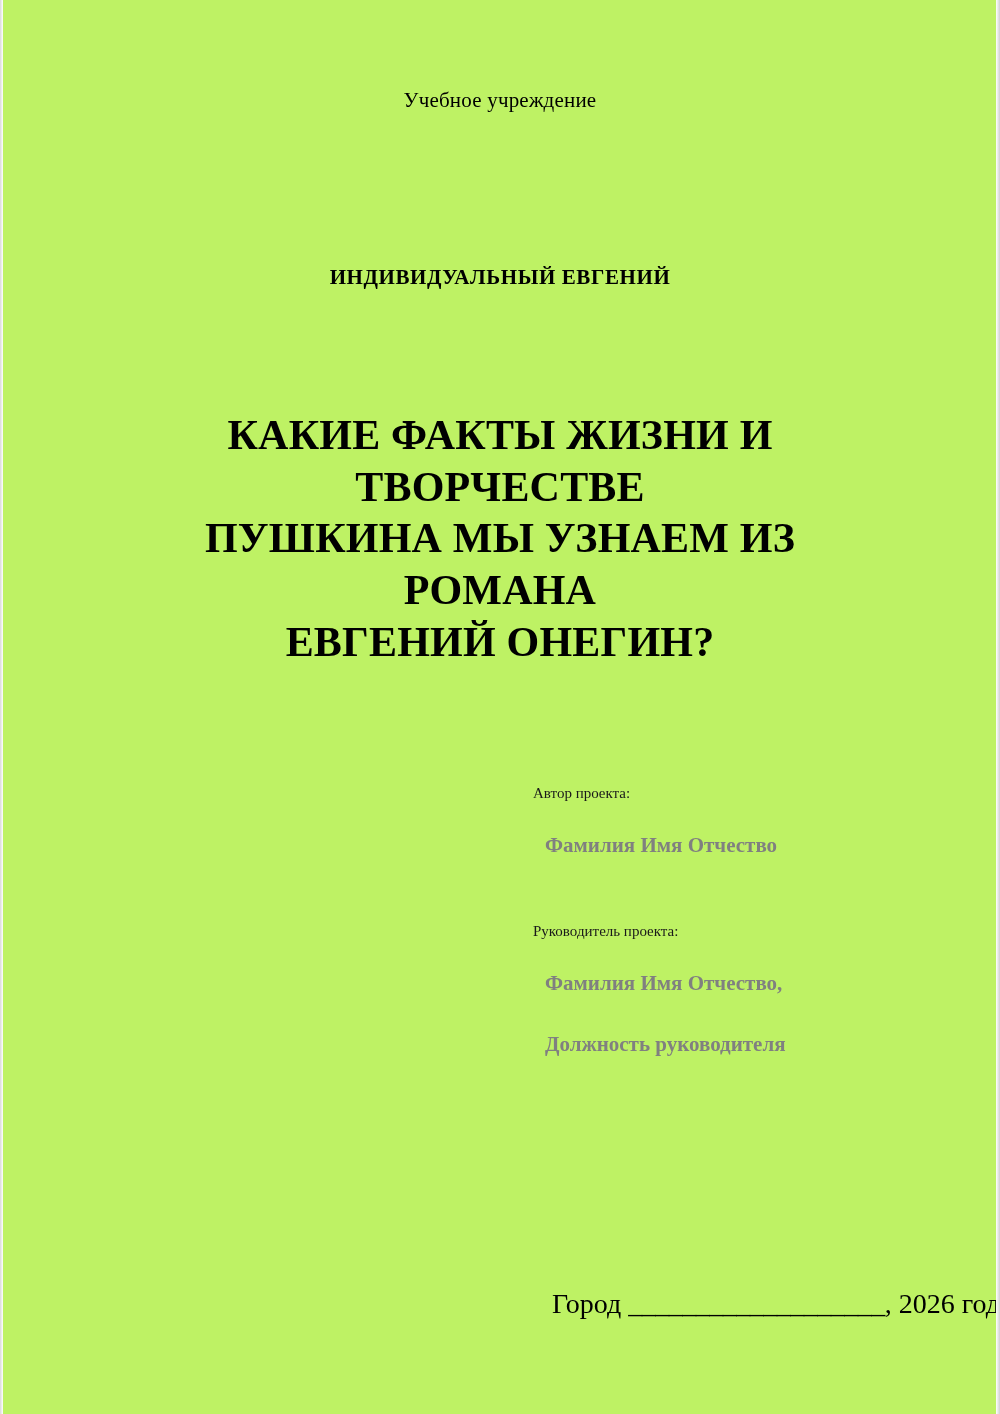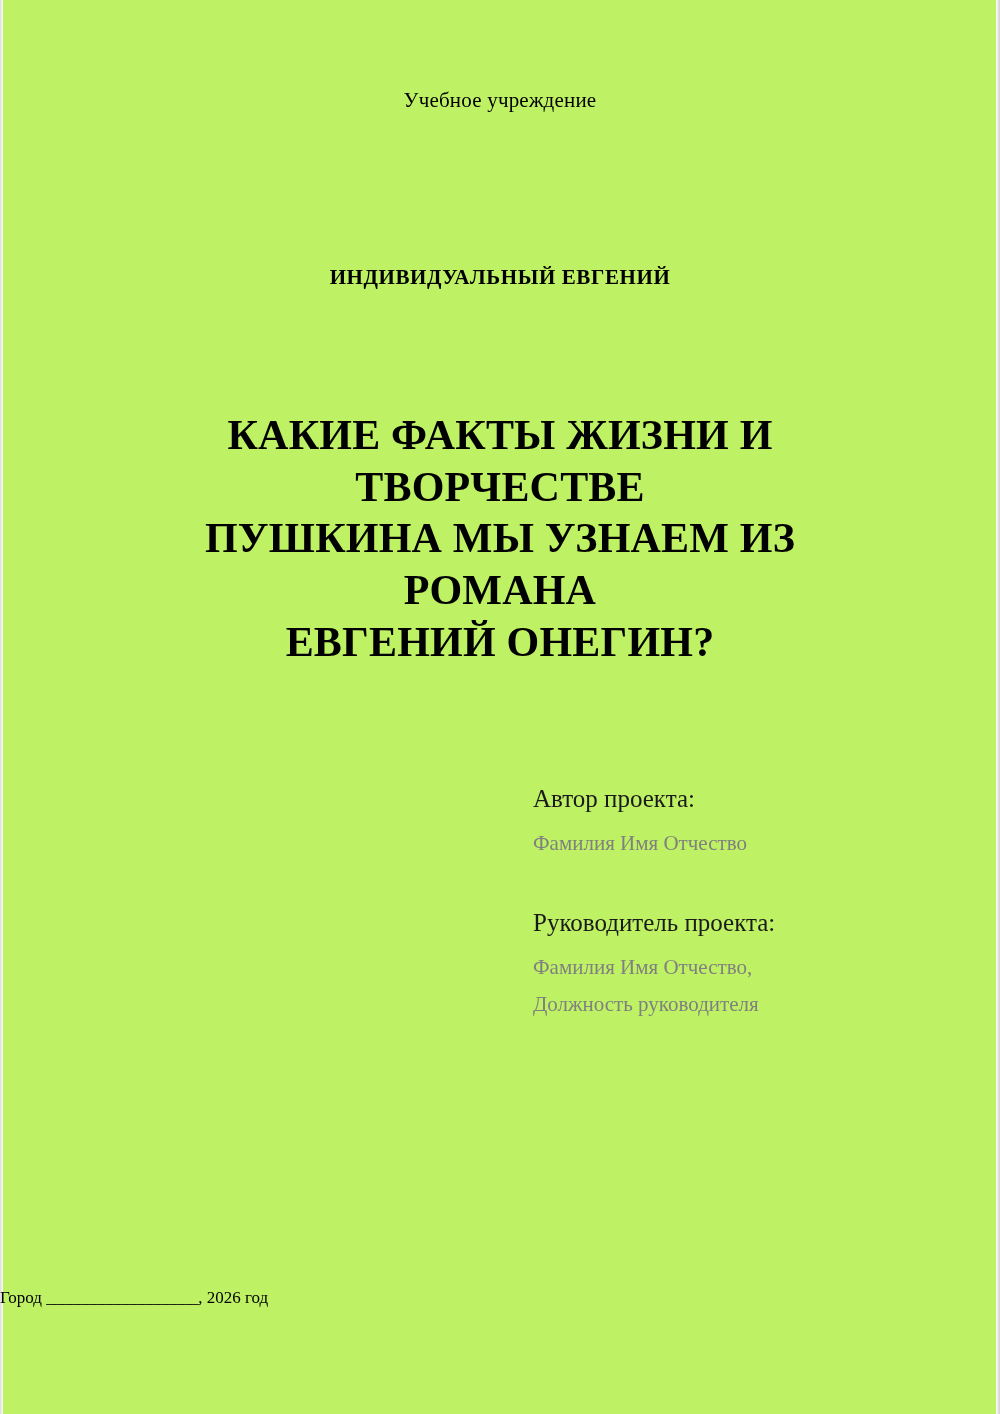--- a/index.html
+++ b/index.html
@@ -75,45 +75,46 @@
 
   .credits {
     position: absolute;
     top: 786px;
     left: 533px;
     width: 420px;
     font-size: 21px;
     line-height: 1.0;
   }
   .credits .label {
-    font-size: 25px;
+    font-size: 15px;
     color: #1a1a1a;
     margin: 0;
     padding: 0;
     line-height: 1.0;
   }
   .credits .value {
     font-size: 21px;
     color: #808080;
-    margin: 0;
+    margin: 12px;
     padding: 0;
     line-height: 1.0;
+    font-weight: bold;
   }
   .block-author { margin-bottom: 0; }
   .spacer-sm { height: 22px; }
   .spacer-md { height: 56px; }
   .spacer-xs { height: 16px; }
 
   .footer {
     position: absolute;
     top: 1288px;
     left: 0;
     width: 1000px;
-    text-align: left;
-    font-size: 17px;
+    text-align: right;
+    font-size: 28px;
   }
   .footer .blank {
     display: inline-block;
     letter-spacing: -0.5px;
   }
 </style>
 </head>
 <body>
 
 <div class="page">

